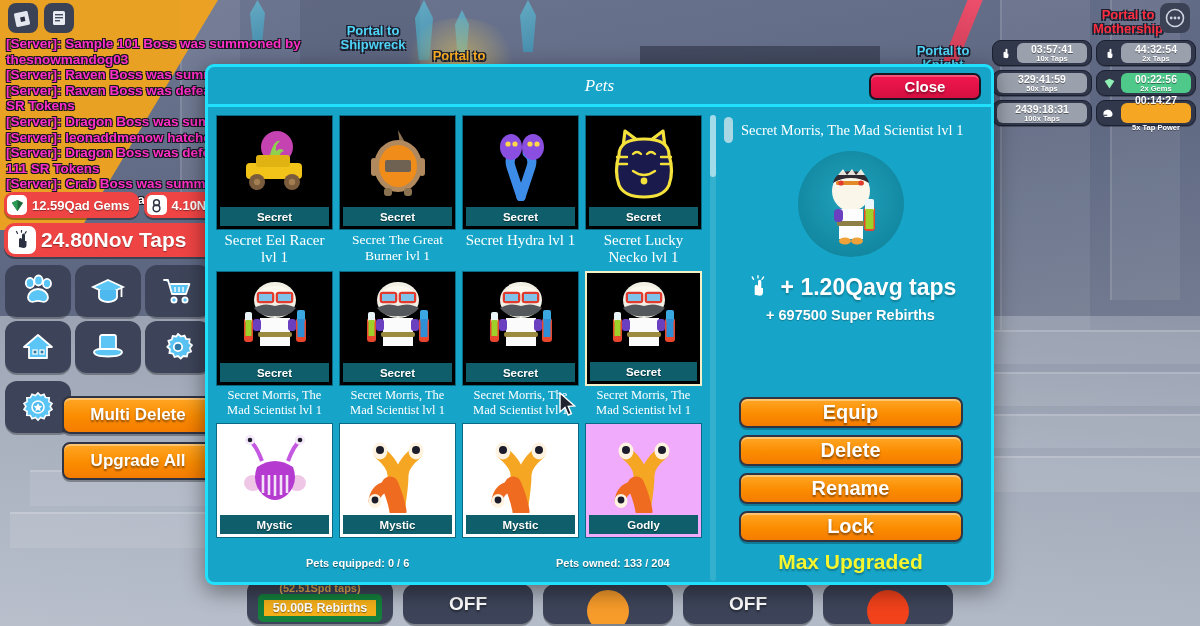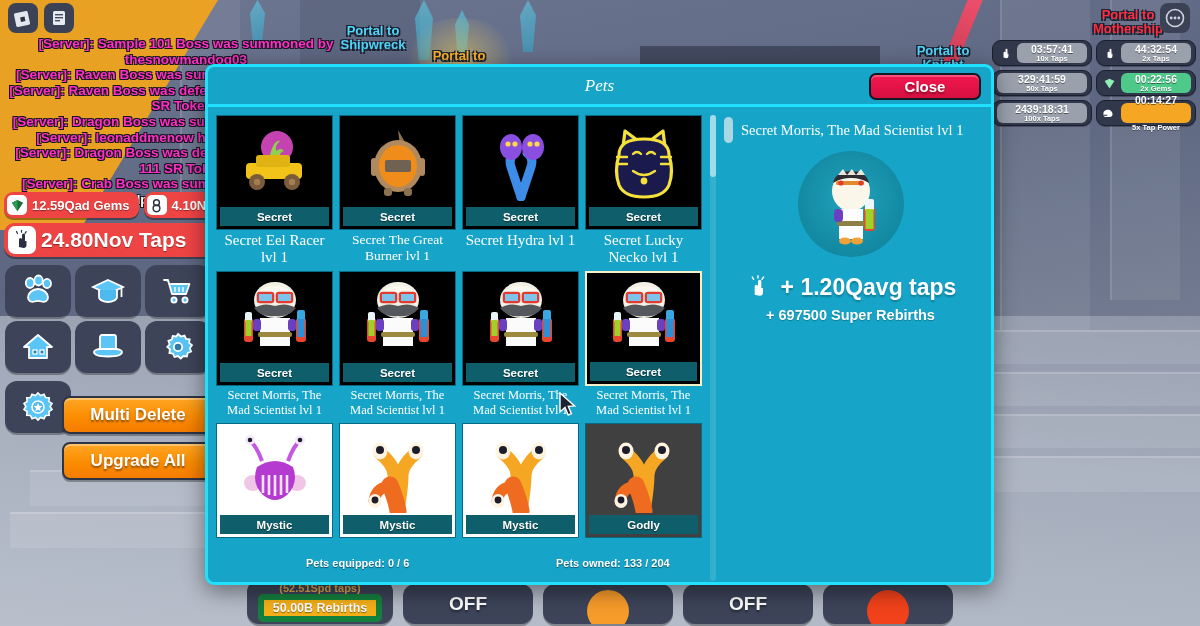--- a/index.html
+++ b/index.html
@@ -71,21 +71,21 @@
   
   #topbar-left { position: absolute; left: 8px; top: 3px; display: flex; gap: 6px; z-index: 30; }
   .tb-btn {
     width: 30px; height: 30px; border-radius: 8px;
     background: #3b4255; display: flex; align-items: center; justify-content: center;
   }
   .tb-btn svg { display: block; }
   #topbar-right { position: absolute; right: 10px; top: 3px; z-index: 30; }
 
   
-  #chat { position: absolute; left: 6px; top: 36px; width: 360px; z-index: 25; text-align: center; }
+  #chat { position: absolute; left: 6px; top: 36px; width: 360px; z-index: 25; }
   .chat-line {
     font-size: 13.5px; font-weight: bold; line-height: 15.6px;
     color: #ff2ec4;
     text-shadow: -1px -1px 0 #14161f, 1px -1px 0 #14161f,
                  -1px 1px 0 #14161f, 1px 1px 0 #14161f;
     white-space: normal;
   }
   .chat-help {
     font-size: 13px; font-weight: bold; color: #ffffff; line-height: 16px;
     text-shadow: -1px -1px 0 #14161f, 1px -1px 0 #14161f,
@@ -244,21 +244,21 @@
   }
   .pet-cell { width: 117px; }
   .pet-thumb {
     width: 117px; height: 115px; background: #000;
     border: 1.5px solid #0a6a84; position: relative;
     display: flex; align-items: flex-end; justify-content: center;
     overflow: hidden;
   }
   .pet-cell.selected .pet-thumb { border: 2px solid #f4f0c8; }
   .pet-thumb.light { background: #ffffff; }
-  .pet-thumb.yellow { background: #404040; }
+  .pet-thumb.yellow { background: #f0abfc; }
   .pet-art { position: absolute; left: 0; right: 0; top: 0; bottom: 22px; display: flex; align-items: center; justify-content: center; }
   .rarity {
     position: absolute; left: 3px; right: 3px; bottom: 3px; height: 19px;
     background: #0e5f6b;
     display: flex; align-items: center; justify-content: center;
     font-size: 11.5px; font-weight: bold; color: #fff;
     text-shadow: 0 1px 1px rgba(0,0,0,0.5);
   }
   .rarity.godly { background: #0e5f6b; }
   .pet-name {
@@ -931,20 +931,27 @@
         <span id="detail-stat-icon">
           <svg width="22" height="24" viewBox="0 0 20 20">
             <path d="M7 17 V9.5 a1.5 1.5 0 0 1 3 0 V5 a1.5 1.5 0 0 1 3 0 v6 h1.5 v4 a3 3 0 0 1-3 3 Z" fill="#fff"></path>
             <path d="M6 3 l-1.2 -2 M10 1.8 l0 -2 M13.6 3 l1.4 -2" stroke="#fff" stroke-width="1.3" stroke-linecap="round"></path>
           </svg>
         </span>
         <span id="detail-stat">+ 1.20Qavg taps</span>
       </div>
       <div id="detail-sub">+ 697500 Super Rebirths</div>
 
+      <div id="detail-actions">
+        <div class="act-btn">Equip</div>
+        <div class="act-btn">Delete</div>
+        <div class="act-btn">Rename</div>
+        <div class="act-btn">Lock</div>
+        <div id="max-upgraded">Max Upgraded</div>
+      </div>
     </div>
 
   </div>
 </div>
 
 <div id="cursor">
   <svg width="18" height="26" viewBox="0 0 18 26">
     <path d="M1 1 L1 20 L6 15.5 L9.2 23 L12.4 21.6 L9.3 14.4 L15.6 14Z" fill="#20242e" stroke="#ffffff" stroke-width="1.4"></path>
   </svg>
 </div>

